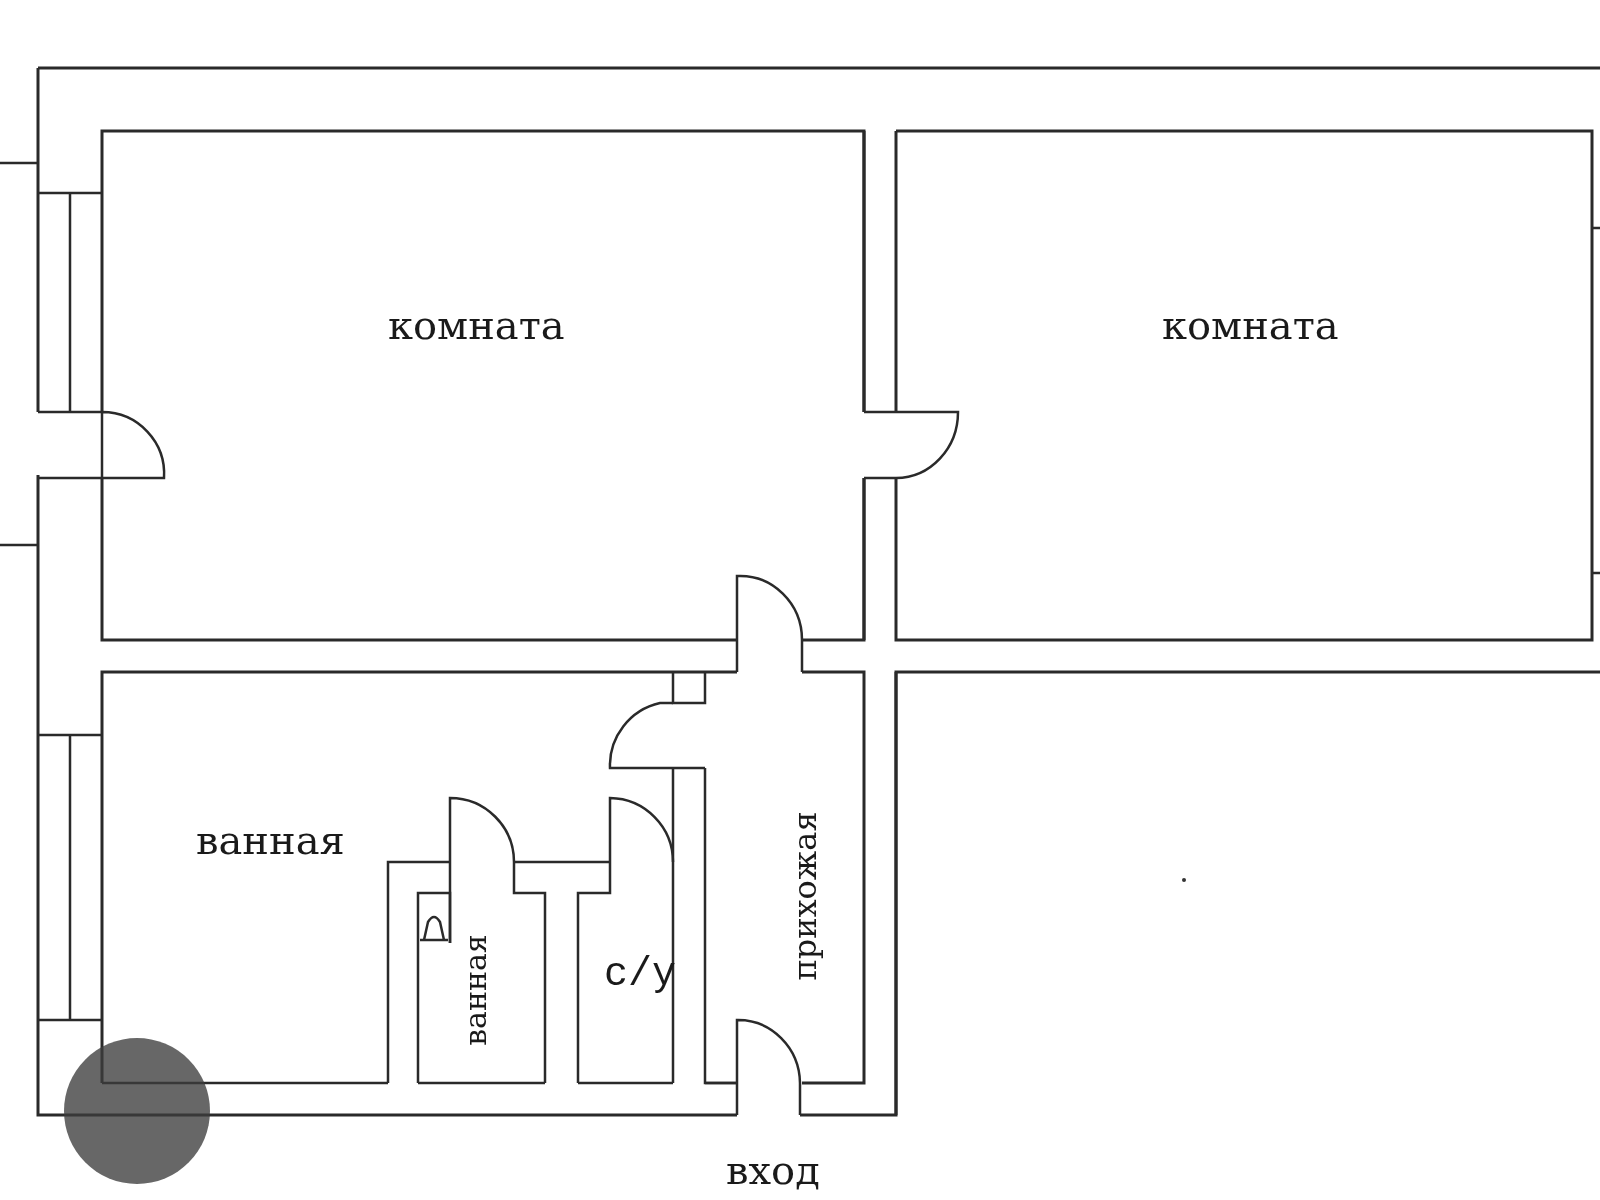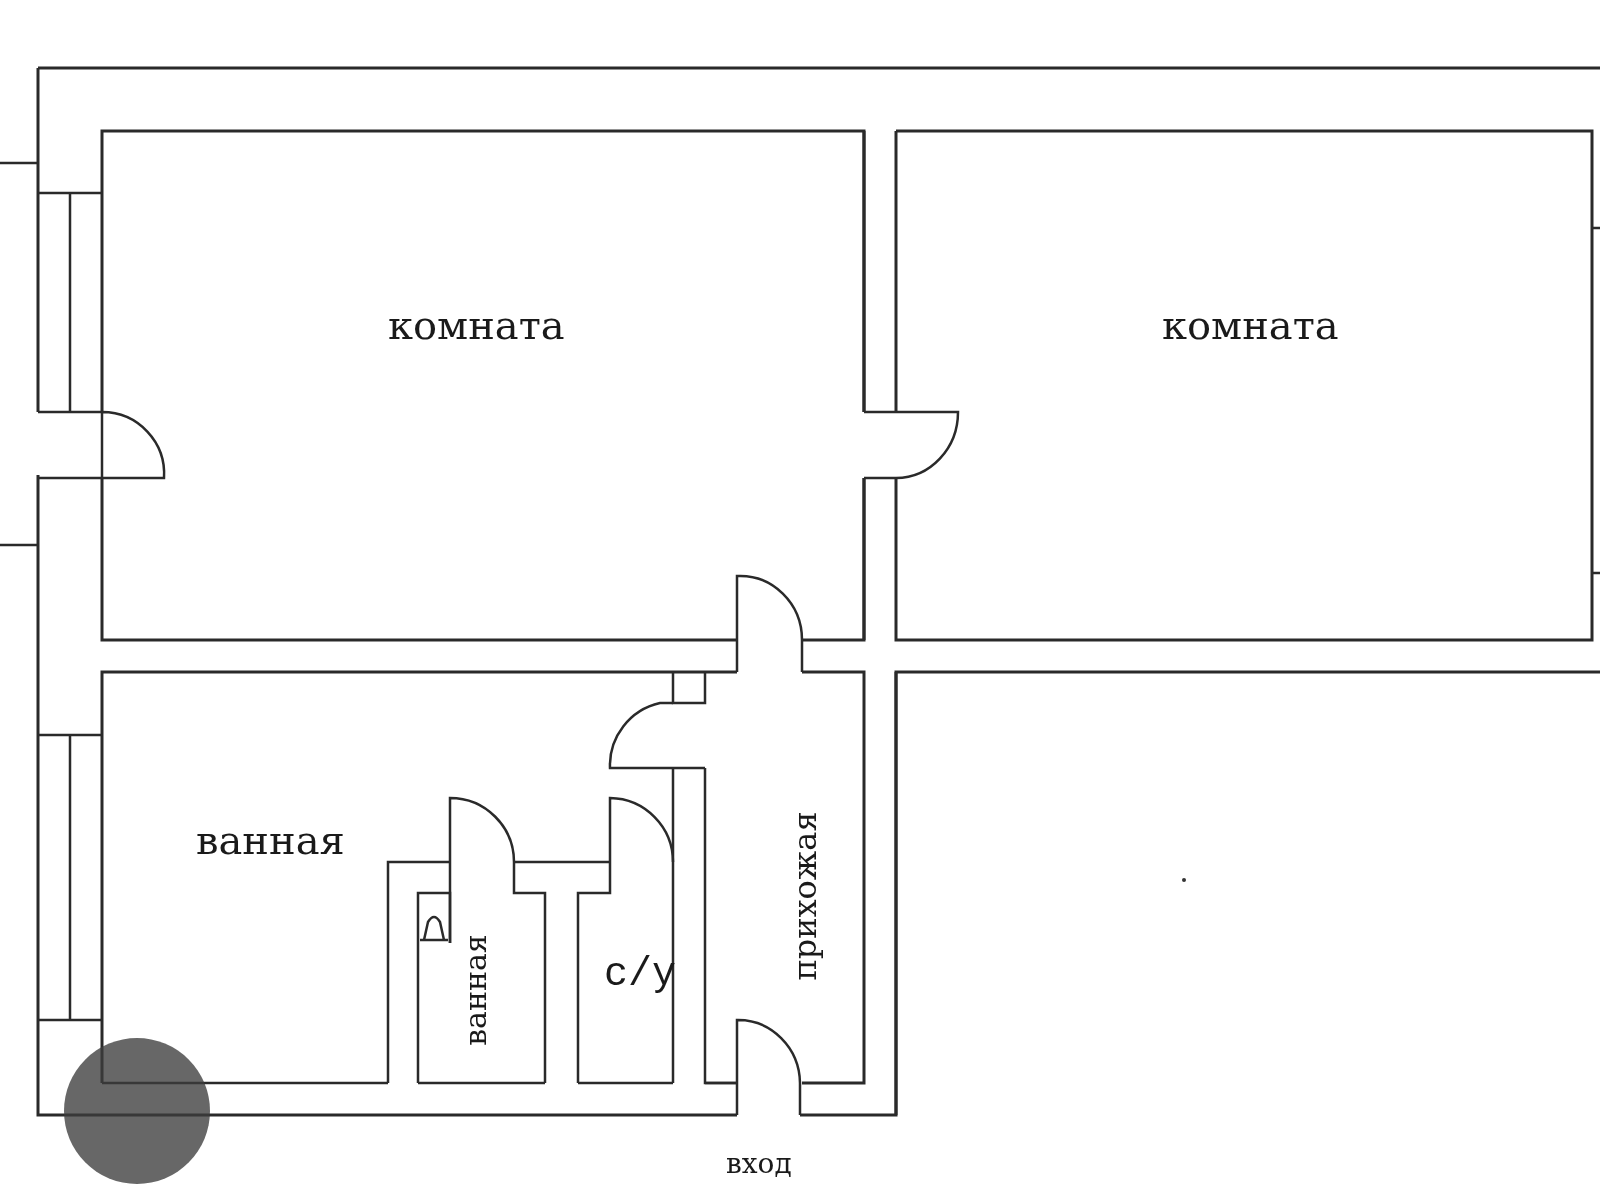--- a/index.html
+++ b/index.html
@@ -63,17 +63,17 @@
 
     <path class="wall" d="M896 672 V1115"></path>
   </svg>
 
   <div class="label" style="left:388px; top:305px;">комната</div>
   <div class="label" style="left:1162px; top:305px;">комната</div>
   <div class="label" style="left:196px; top:820px;">ванная</div>
   <div class="label rot-ccw" style="left:420px; top:975px; font-size:30px;">ванная</div>
   <div class="label" style="left:604px; top:955px;font-family:Liberation Mono, monospace;">с/у</div>
   <div class="label rot-ccw" style="left:720px; top:880px; font-size:32px;">прихожая</div>
-  <div class="label" style="left:726px; top:1150px; font-size:28px;">вход</div>
+  <div class="label" style="left:726px; top:1150px; font-size:40px;">вход</div>
 
   <div class="dot" style="left:1182px; top:878px;"></div>
   <div class="touch"></div>
 </div>
 
 </body></html>

